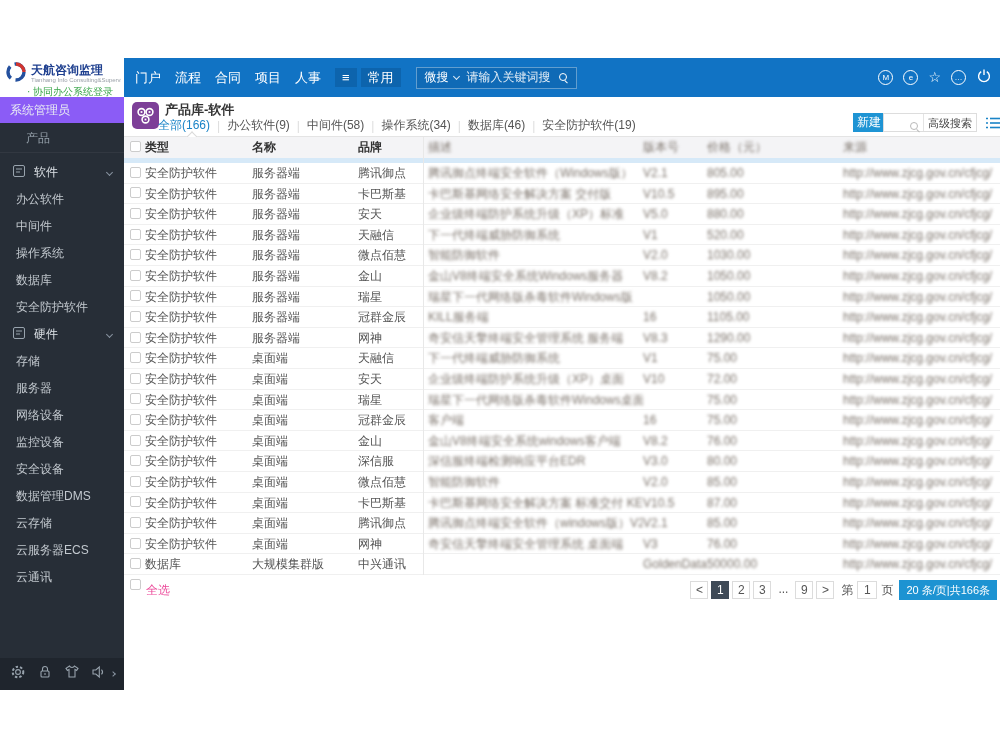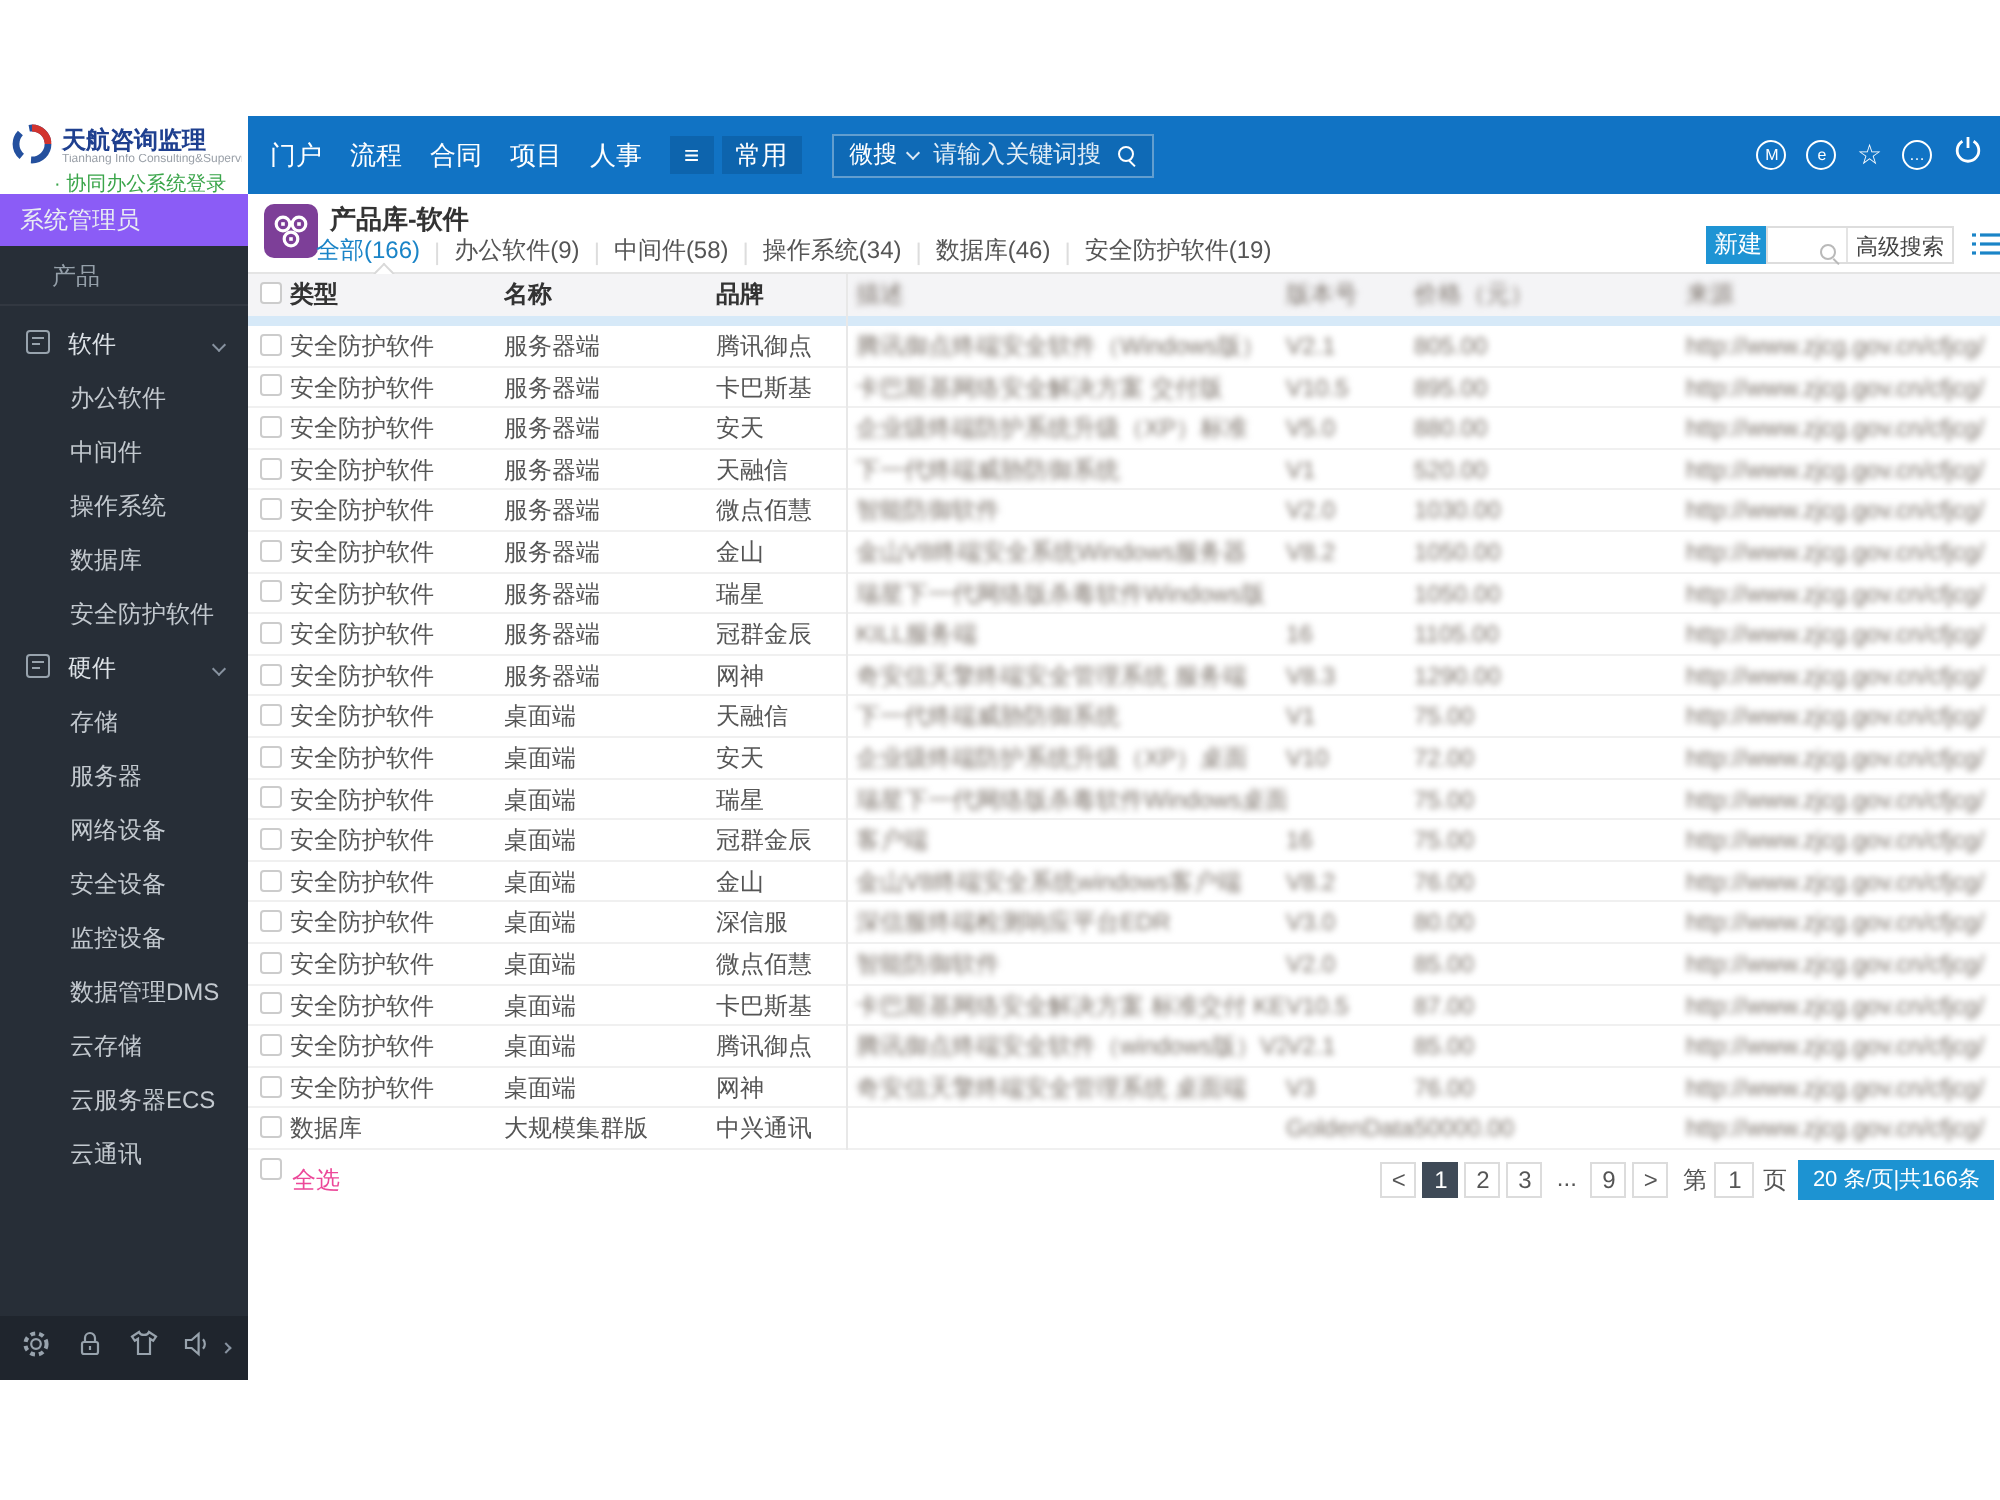--- a/index.html
+++ b/index.html
@@ -36,21 +36,21 @@
   .sidebar { position:absolute; left:0; top:97px; width:124px; height:593px; background:#272e37; }
   .role { height:26px; line-height:26px; background:#8b5cf6; color:#e9edf3; font-size:12px; padding-left:10px; }
   .section { height:30px; line-height:30px; color:#95a0aa; font-size:12px; padding-left:26px;
     border-bottom:1px solid rgba(255,255,255,.05); }
   .menu { padding-top:6px; }
   .sgroup { height:27px; display:flex; align-items:center; padding-left:13px; color:#dde2e7;
     font-size:12px; position:relative; cursor:pointer;font-family:Liberation Serif, serif; }
   .sgroup svg { margin-right:9px; flex:none; }
   .chev { position:absolute; right:12px; top:11px; width:5px; height:5px;
     border-right:1px solid #8893a0; border-bottom:1px solid #8893a0; transform:rotate(45deg); }
-  .sitem { height:27px; line-height:27px; padding-left:35px; color:#c3c9cf; font-size:12px; cursor:pointer; white-space:nowrap; }
+  .sitem { height:27px; line-height:27px; padding-left:16px; color:#c3c9cf; font-size:12px; cursor:pointer; white-space:nowrap; }
   .side-bottom { position:absolute; left:0; bottom:0; width:100%; height:32px; background:#1f252d;
     display:flex; align-items:center; justify-content:space-around; padding:0 4px; }
   .side-bottom svg { cursor:pointer; }
   .mini-chev { width:4px; height:4px; border-right:1px solid #8893a0; border-top:1px solid #8893a0;
     transform:rotate(45deg); margin-left:-8px; }
 
   
   .main { position:absolute; left:124px; top:97px; width:876px; height:593px; background:#fff; }
   .titlebar { position:absolute; left:0; top:0; width:100%; height:40px; background:#fff;
     border-bottom:1px solid #e4e4e4; }
@@ -179,22 +179,22 @@
               <rect x="0.5" y="0.5" width="11" height="11" rx="1.5"></rect>
               <line x1="3" y1="4" x2="9" y2="4"></line>
               <line x1="3" y1="7" x2="7" y2="7"></line>
             </svg></span>
           <span class="glabel">硬件</span>
           <span class="chev"></span>
         </div>
         <div class="sitem">存储</div>
         <div class="sitem">服务器</div>
         <div class="sitem">网络设备</div>
+        <div class="sitem">监控设备</div>
         <div class="sitem">安全设备</div>
-        <div class="sitem">监控设备</div>
         <div class="sitem">数据管理DMS</div>
         <div class="sitem">云存储</div>
         <div class="sitem">云服务器ECS</div>
         <div class="sitem">云通讯</div>
       </div>
     <div class="side-bottom">
       <span>
         <svg width="16" height="16" viewBox="0 0 16 16" fill="none" stroke="#98a3ad">
           <circle cx="8" cy="8" r="5.3" stroke-width="2" stroke-dasharray="2.4 2"></circle>
             <circle cx="8" cy="8" r="2.4" stroke-width="1.1"></circle>

